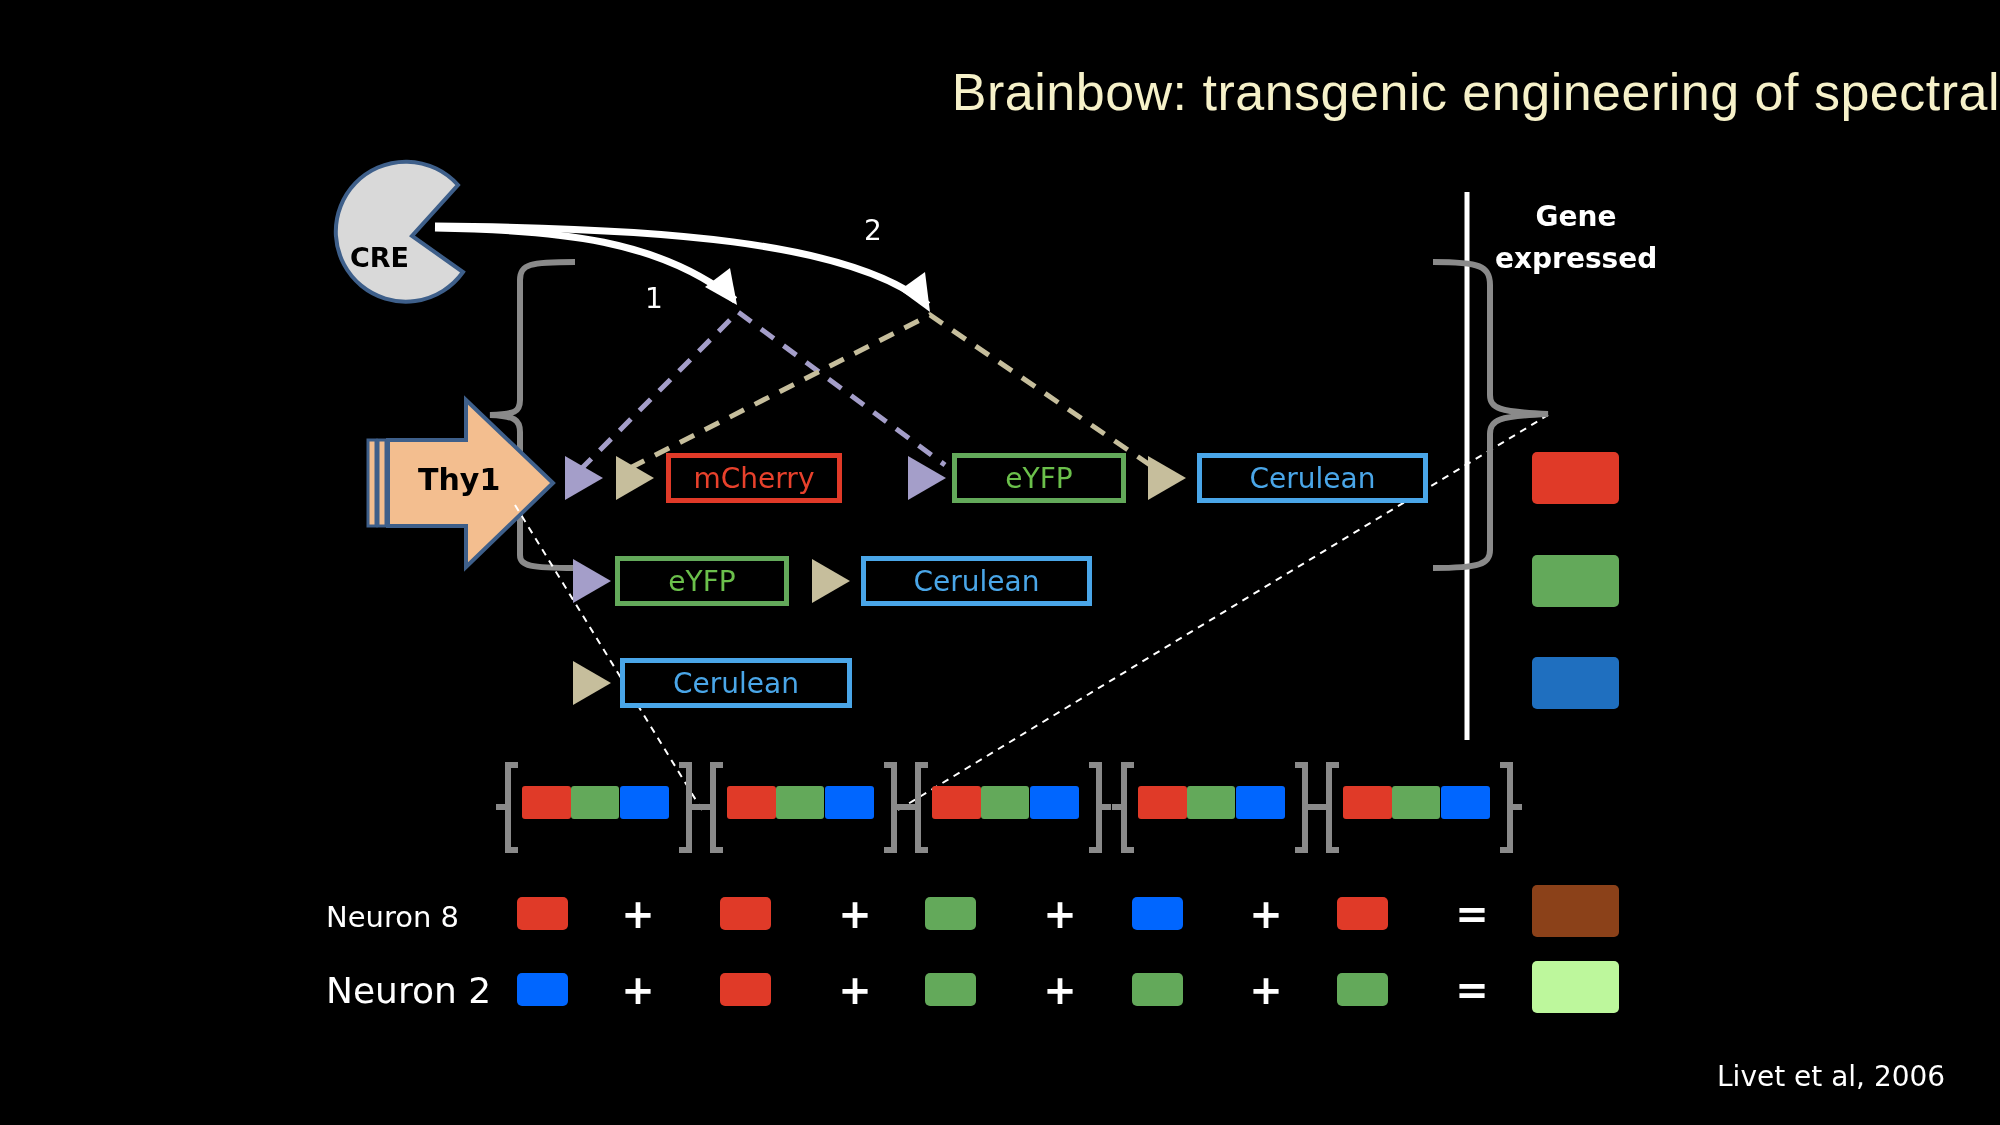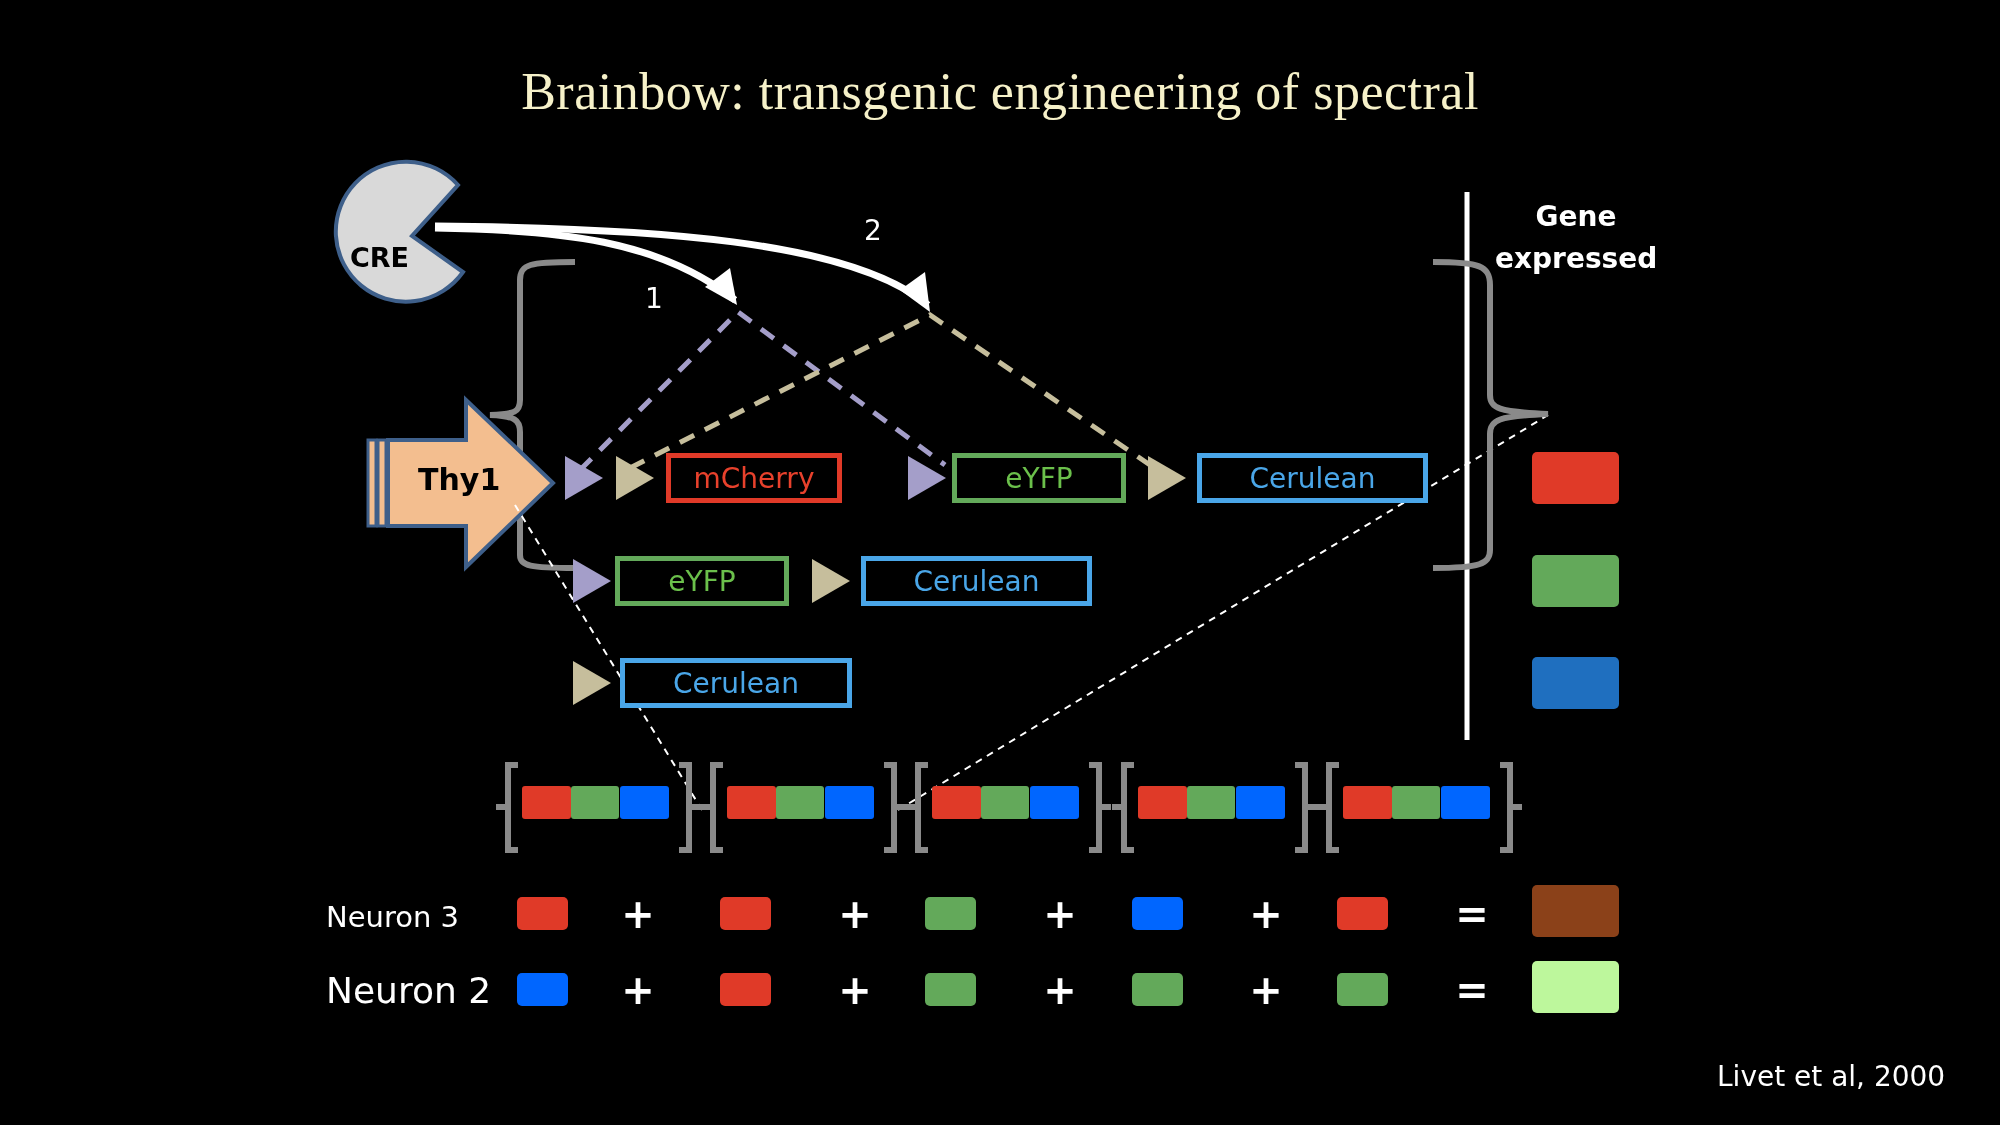--- a/index.html
+++ b/index.html
@@ -1,18 +1,18 @@
 <!DOCTYPE html>
 <html><head>
 <meta charset="utf-8">
 <style>
   html, body { margin: 0; padding: 0; background: #000; }
   body { width: 2000px; height: 1125px; overflow: hidden; position: relative; font-family: "Liberation Sans", "DejaVu Sans", sans-serif; }
   #stage { position: absolute; left: 0; top: 0; width: 2000px; height: 1125px; }
-  .title { position: absolute; left: 0; width: 2000px; text-align: center; color: #F6F1C9; font-family: Liberation Serif, serif; font-size: 52px; letter-spacing: 0.5px; }
+  .title { position: absolute; left: 0; width: 2000px; text-align: right; color: #F6F1C9; font-family: Liberation Sans, sans-serif; font-size: 52px; letter-spacing: 0.5px; }
   .lbl { position: absolute; color: #FFFFFF; font-family: "DejaVu Sans", sans-serif; }
   .gene-box { position: absolute; box-sizing: border-box; border: 5px solid; background: #000; display: flex; align-items: center; justify-content: center; font-family: "DejaVu Sans", sans-serif; font-size: 28px; }
   .swatch { position: absolute; border-radius: 5px; }
   .op { position: absolute; color: #FFFFFF; font-weight: bold; font-size: 40px; font-family: "DejaVu Sans", sans-serif; width: 40px; text-align: center; }
 </style>
 </head>
 <body>
 
 <div id="stage">
 
@@ -116,21 +116,21 @@
   <div class="lbl" style="left:1495px;top:196px;width:162px;text-align:center;font-weight:bold;font-size:28px;line-height:42px;">
     <div>Gene</div>
     <div>expressed</div>
   </div>
 
   <div class="swatch" style="left:1532px;top:452px;width:87px;height:52px;background:#E03A28;"></div>
   <div class="swatch" style="left:1532px;top:555px;width:87px;height:52px;background:#63A95A;"></div>
   <div class="swatch" style="left:1532px;top:657px;width:87px;height:52px;background:#1F6FBF;"></div>
 
 
-  <div class="lbl" style="left:326px;top:900px;font-size:29px;">Neuron 3</div>
+  <div class="lbl" style="left:326px;top:900px;font-size:29px;">Neuron 8</div>
   <div class="lbl" style="left:326px;top:970px;font-size:36px;">Neuron 2</div>
   <div id="neuron-layer">
       <div class="swatch" style="left: 517px; top: 897px; width: 51px; height: 33px; background: rgb(224, 58, 40);"></div>
       <div class="swatch" style="left: 720px; top: 897px; width: 51px; height: 33px; background: rgb(224, 58, 40);"></div>
       <div class="swatch" style="left: 925px; top: 897px; width: 51px; height: 33px; background: rgb(99, 169, 90);"></div>
       <div class="swatch" style="left: 1132px; top: 897px; width: 51px; height: 33px; background: rgb(0, 102, 255);"></div>
       <div class="swatch" style="left: 1337px; top: 897px; width: 51px; height: 33px; background: rgb(224, 58, 40);"></div>
       <div class="op" style="left: 618px; top: 891px;">+</div>
       <div class="op" style="left: 835px; top: 891px;">+</div>
       <div class="op" style="left: 1040px; top: 891px;">+</div>
@@ -143,14 +143,14 @@
       <div class="swatch" style="left: 1132px; top: 973px; width: 51px; height: 33px; background: rgb(99, 169, 90);"></div>
       <div class="swatch" style="left: 1337px; top: 973px; width: 51px; height: 33px; background: rgb(99, 169, 90);"></div>
       <div class="op" style="left: 618px; top: 967px;">+</div>
       <div class="op" style="left: 835px; top: 967px;">+</div>
       <div class="op" style="left: 1040px; top: 967px;">+</div>
       <div class="op" style="left: 1246px; top: 967px;">+</div>
       <div class="op" style="left: 1452px; top: 967px;">=</div>
       <div class="swatch" style="left: 1532px; top: 961px; width: 87px; height: 52px; background: rgb(189, 247, 156);"></div>
     </div>
 
-  <div class="lbl" style="left:1717px;top:1060px;font-size:28px;">Livet et al, 2000</div>
+  <div class="lbl" style="left:1717px;top:1060px;font-size:28px;">Livet et al, 2006</div>
 </div>
 
 </body></html>

